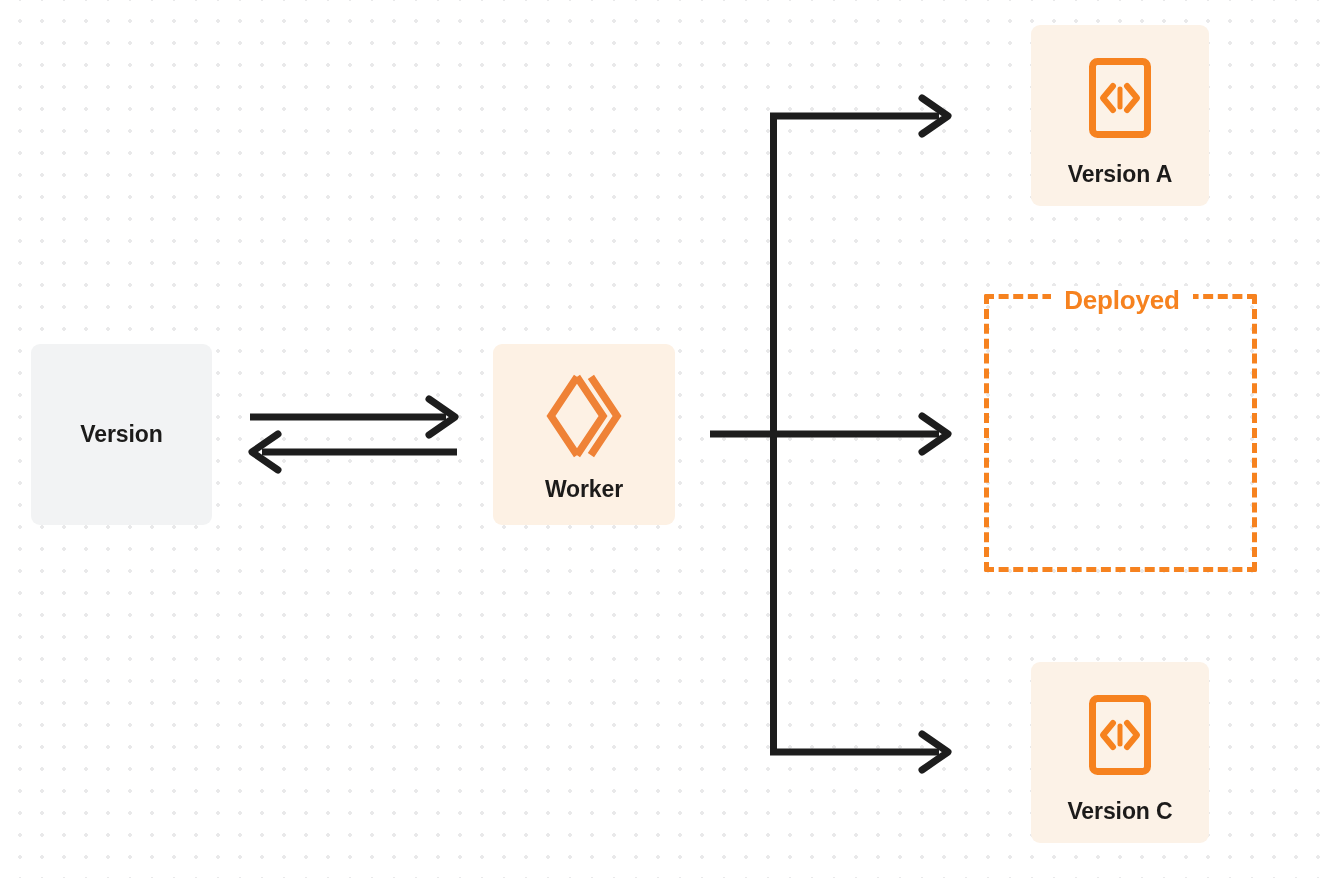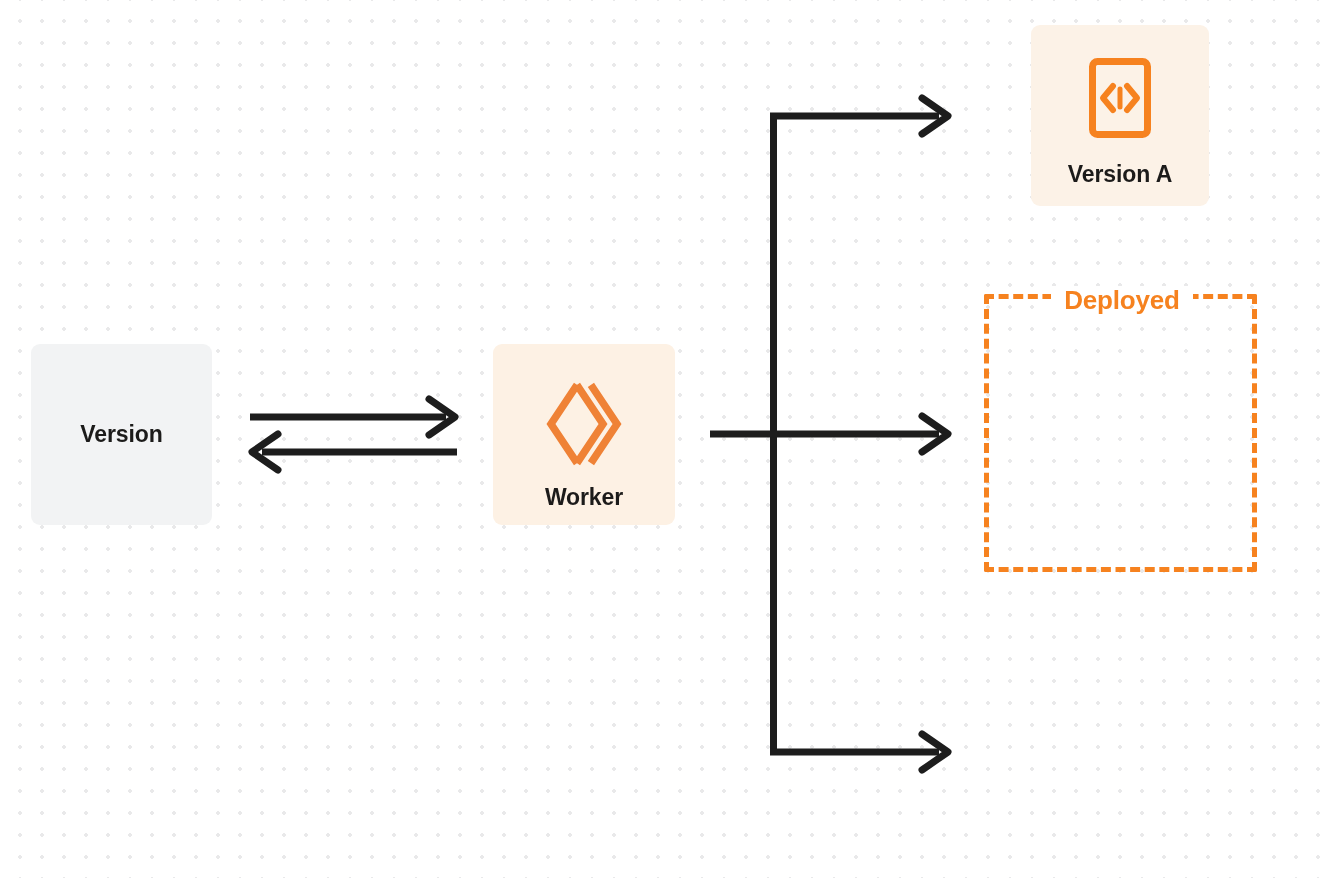--- a/index.html
+++ b/index.html
@@ -49,21 +49,21 @@
     justify-content: center;
   }
 
   .node.worker {
     background: #fdf1e4;
     left: 493px;
     top: 344px;
     width: 182px;
     height: 181px;
     justify-content: flex-start;
-    padding-top: 32px;
+    padding-top: 24px;
   }
 
   .node.version {
     background: #fcf2e7;
     width: 178px;
     height: 181px;
     justify-content: flex-start;
     padding-top: 24px;
   }
 
@@ -202,14 +202,25 @@
         <rect x="3.5" y="3.5" width="55" height="73" rx="5" ry="5" fill="none" stroke="#f6821f" stroke-width="7"></rect>
         <polyline points="24,28 14,40 24,52" fill="none" stroke="#f6821f" stroke-width="6" stroke-linecap="round" stroke-linejoin="round"></polyline>
         <polyline points="38,28 48,40 38,52" fill="none" stroke="#f6821f" stroke-width="6" stroke-linecap="round" stroke-linejoin="round"></polyline>
         <line x1="31" y1="31" x2="31" y2="49" stroke="#f6821f" stroke-width="5" stroke-linecap="round"></line>
       </svg>
     </span>
     <span class="node-label">Version A</span>
   </div>
 
 
+  <div class="node version version-c">
+    <span class="icon-wrap">
+      <svg width="62" height="80" viewBox="0 0 62 80" xmlns="http://www.w3.org/2000/svg">
+        <rect x="3.5" y="3.5" width="55" height="73" rx="5" ry="5" fill="none" stroke="#f6821f" stroke-width="7"></rect>
+        <polyline points="24,28 14,40 24,52" fill="none" stroke="#f6821f" stroke-width="6" stroke-linecap="round" stroke-linejoin="round"></polyline>
+        <polyline points="38,28 48,40 38,52" fill="none" stroke="#f6821f" stroke-width="6" stroke-linecap="round" stroke-linejoin="round"></polyline>
+        <line x1="31" y1="31" x2="31" y2="49" stroke="#f6821f" stroke-width="5" stroke-linecap="round"></line>
+      </svg>
+    </span>
+    <span class="node-label">Version C</span>
+  </div>
 
 </div>
 
 </body></html>

